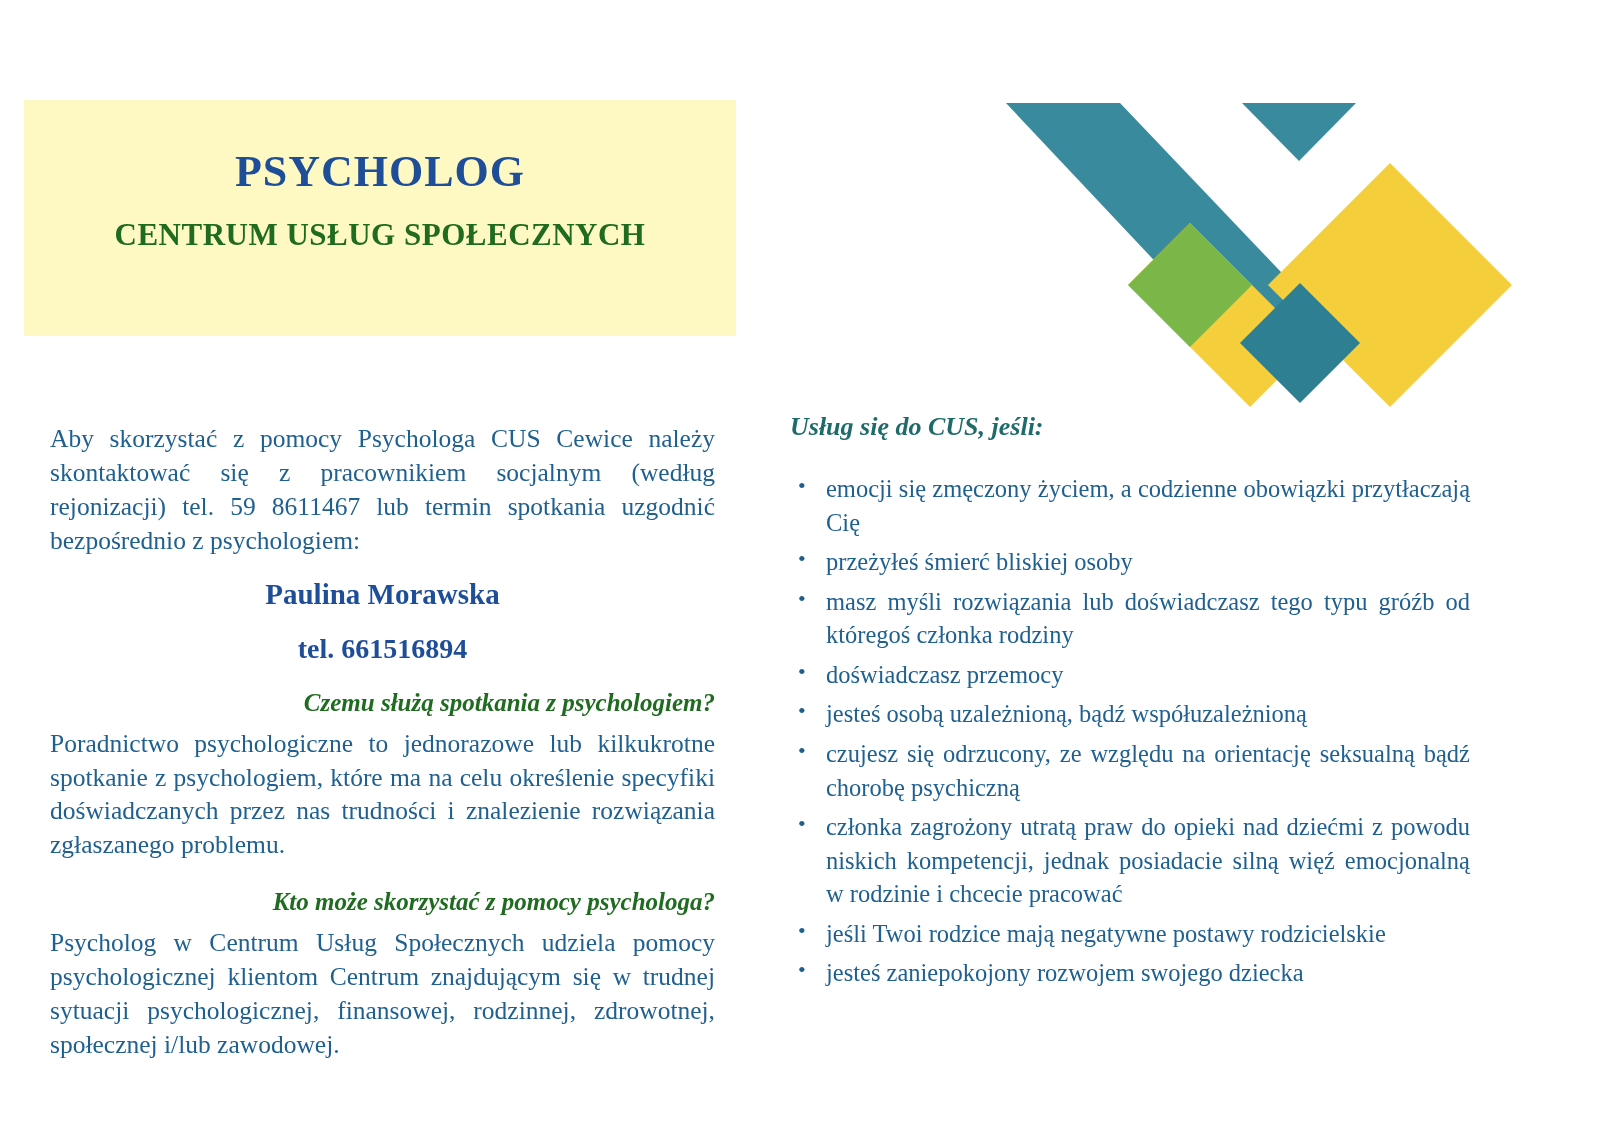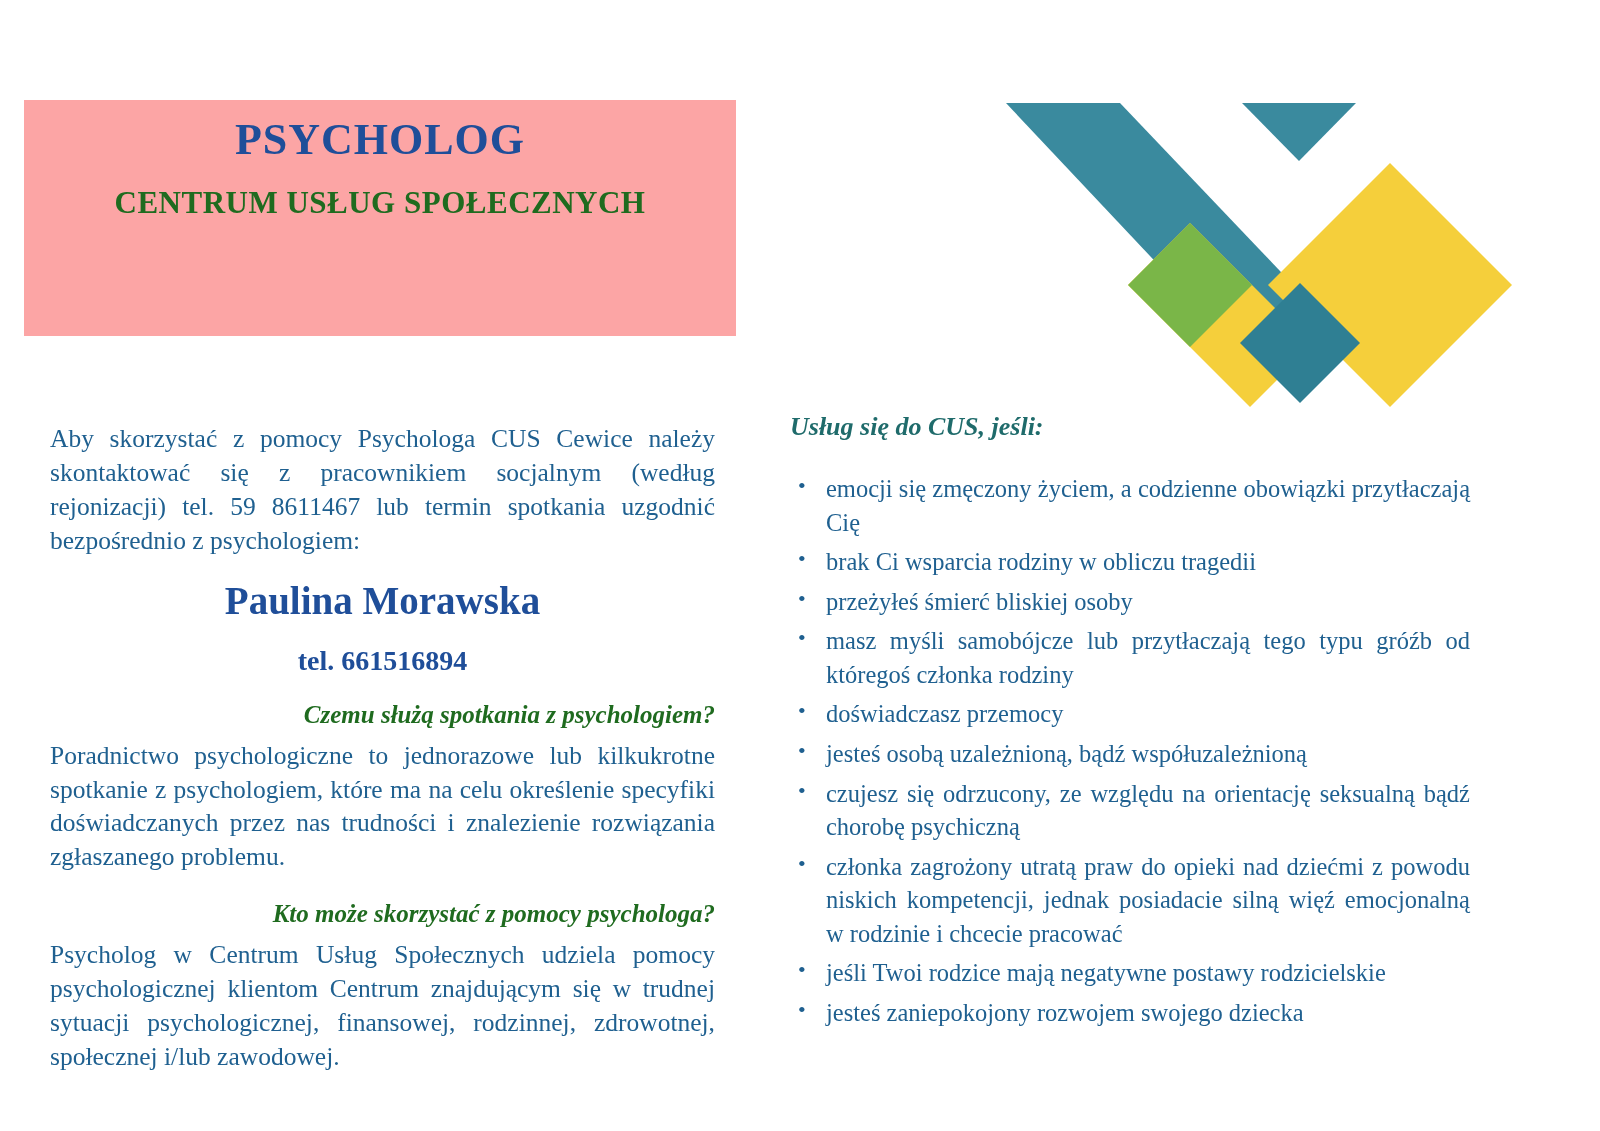--- a/index.html
+++ b/index.html
@@ -16,23 +16,23 @@
     overflow: hidden;
   }
 
   
   .header-panel {
     position: absolute;
     left: 24px;
     top: 100px;
     width: 712px;
     height: 236px;
-    background: #fca5a5;
+    background: #fef9c3;
     box-sizing: border-box;
-    padding-top: 16px;
+    padding-top: 48px;
     text-align: center;
   }
   .title-main {
     font-size: 44px;
     font-weight: bold;
     color: #1f4e99;
     letter-spacing: 1px;
     line-height: 1.1;
     margin: 0 0 18px 0;
   }
@@ -64,21 +64,21 @@
   }
   .para {
     font-size: 25.5px;
     line-height: 1.33;
     text-align: justify;
     color: #1f6090;
     margin: 0 0 12px 0;
   }
   .name {
     text-align: center;
-    font-size: 39px;
+    font-size: 29px;
     font-weight: bold;
     color: #1f4e99;
     margin: 20px 0 22px 0;
   }
   .phone {
     text-align: center;
     font-size: 28px;
     font-weight: bold;
     color: #1f4e99;
     margin: 0 0 24px 0;
@@ -166,23 +166,22 @@
   <p class="para">Poradnictwo psychologiczne to jednorazowe lub kilkukrotne spotkanie z psychologiem, które ma na celu określenie specyfiki doświadczanych przez nas trudności i znalezienie rozwiązania zgłaszanego problemu.</p>
   <div class="spacer-sm"></div>
   <div class="q-head">Kto może skorzystać z pomocy psychologa?</div>
   <p class="para">Psycholog w Centrum Usług Społecznych udziela pomocy psychologicznej klientom Centrum znajdującym się w trudnej sytuacji psychologicznej, finansowej, rodzinnej, zdrowotnej, społecznej i/lub zawodowej.</p>
 </div>
 
 <div class="right-col">
   <div class="list-head">Usług się do CUS, jeśli:</div>
   <ul class="bullets">
     <li>emocji się zmęczony życiem, a codzienne obowiązki przytłaczają Cię</li>
-    <li class="nojust">brak Ci wsparcia rodziny w obliczu tragedii</li>
     <li class="nojust">przeżyłeś śmierć bliskiej osoby</li>
-    <li>masz myśli samobójcze lub przytłaczają tego typu gróźb od któregoś członka rodziny</li>
+    <li>masz myśli rozwiązania lub doświadczasz tego typu gróźb od któregoś członka rodziny</li>
     <li class="nojust">doświadczasz przemocy</li>
     <li class="nojust">jesteś osobą uzależnioną, bądź współuzależnioną</li>
     <li>czujesz się odrzucony, ze względu na orientację seksualną bądź chorobę psychiczną</li>
     <li>członka zagrożony utratą praw do opieki nad dziećmi z powodu niskich kompetencji, jednak posiadacie silną więź emocjonalną w rodzinie i chcecie pracować</li>
     <li class="nojust">jeśli Twoi rodzice mają negatywne postawy rodzicielskie</li>
     <li class="nojust">jesteś zaniepokojony rozwojem swojego dziecka</li>
   </ul>
 </div>
 
 </body></html>

